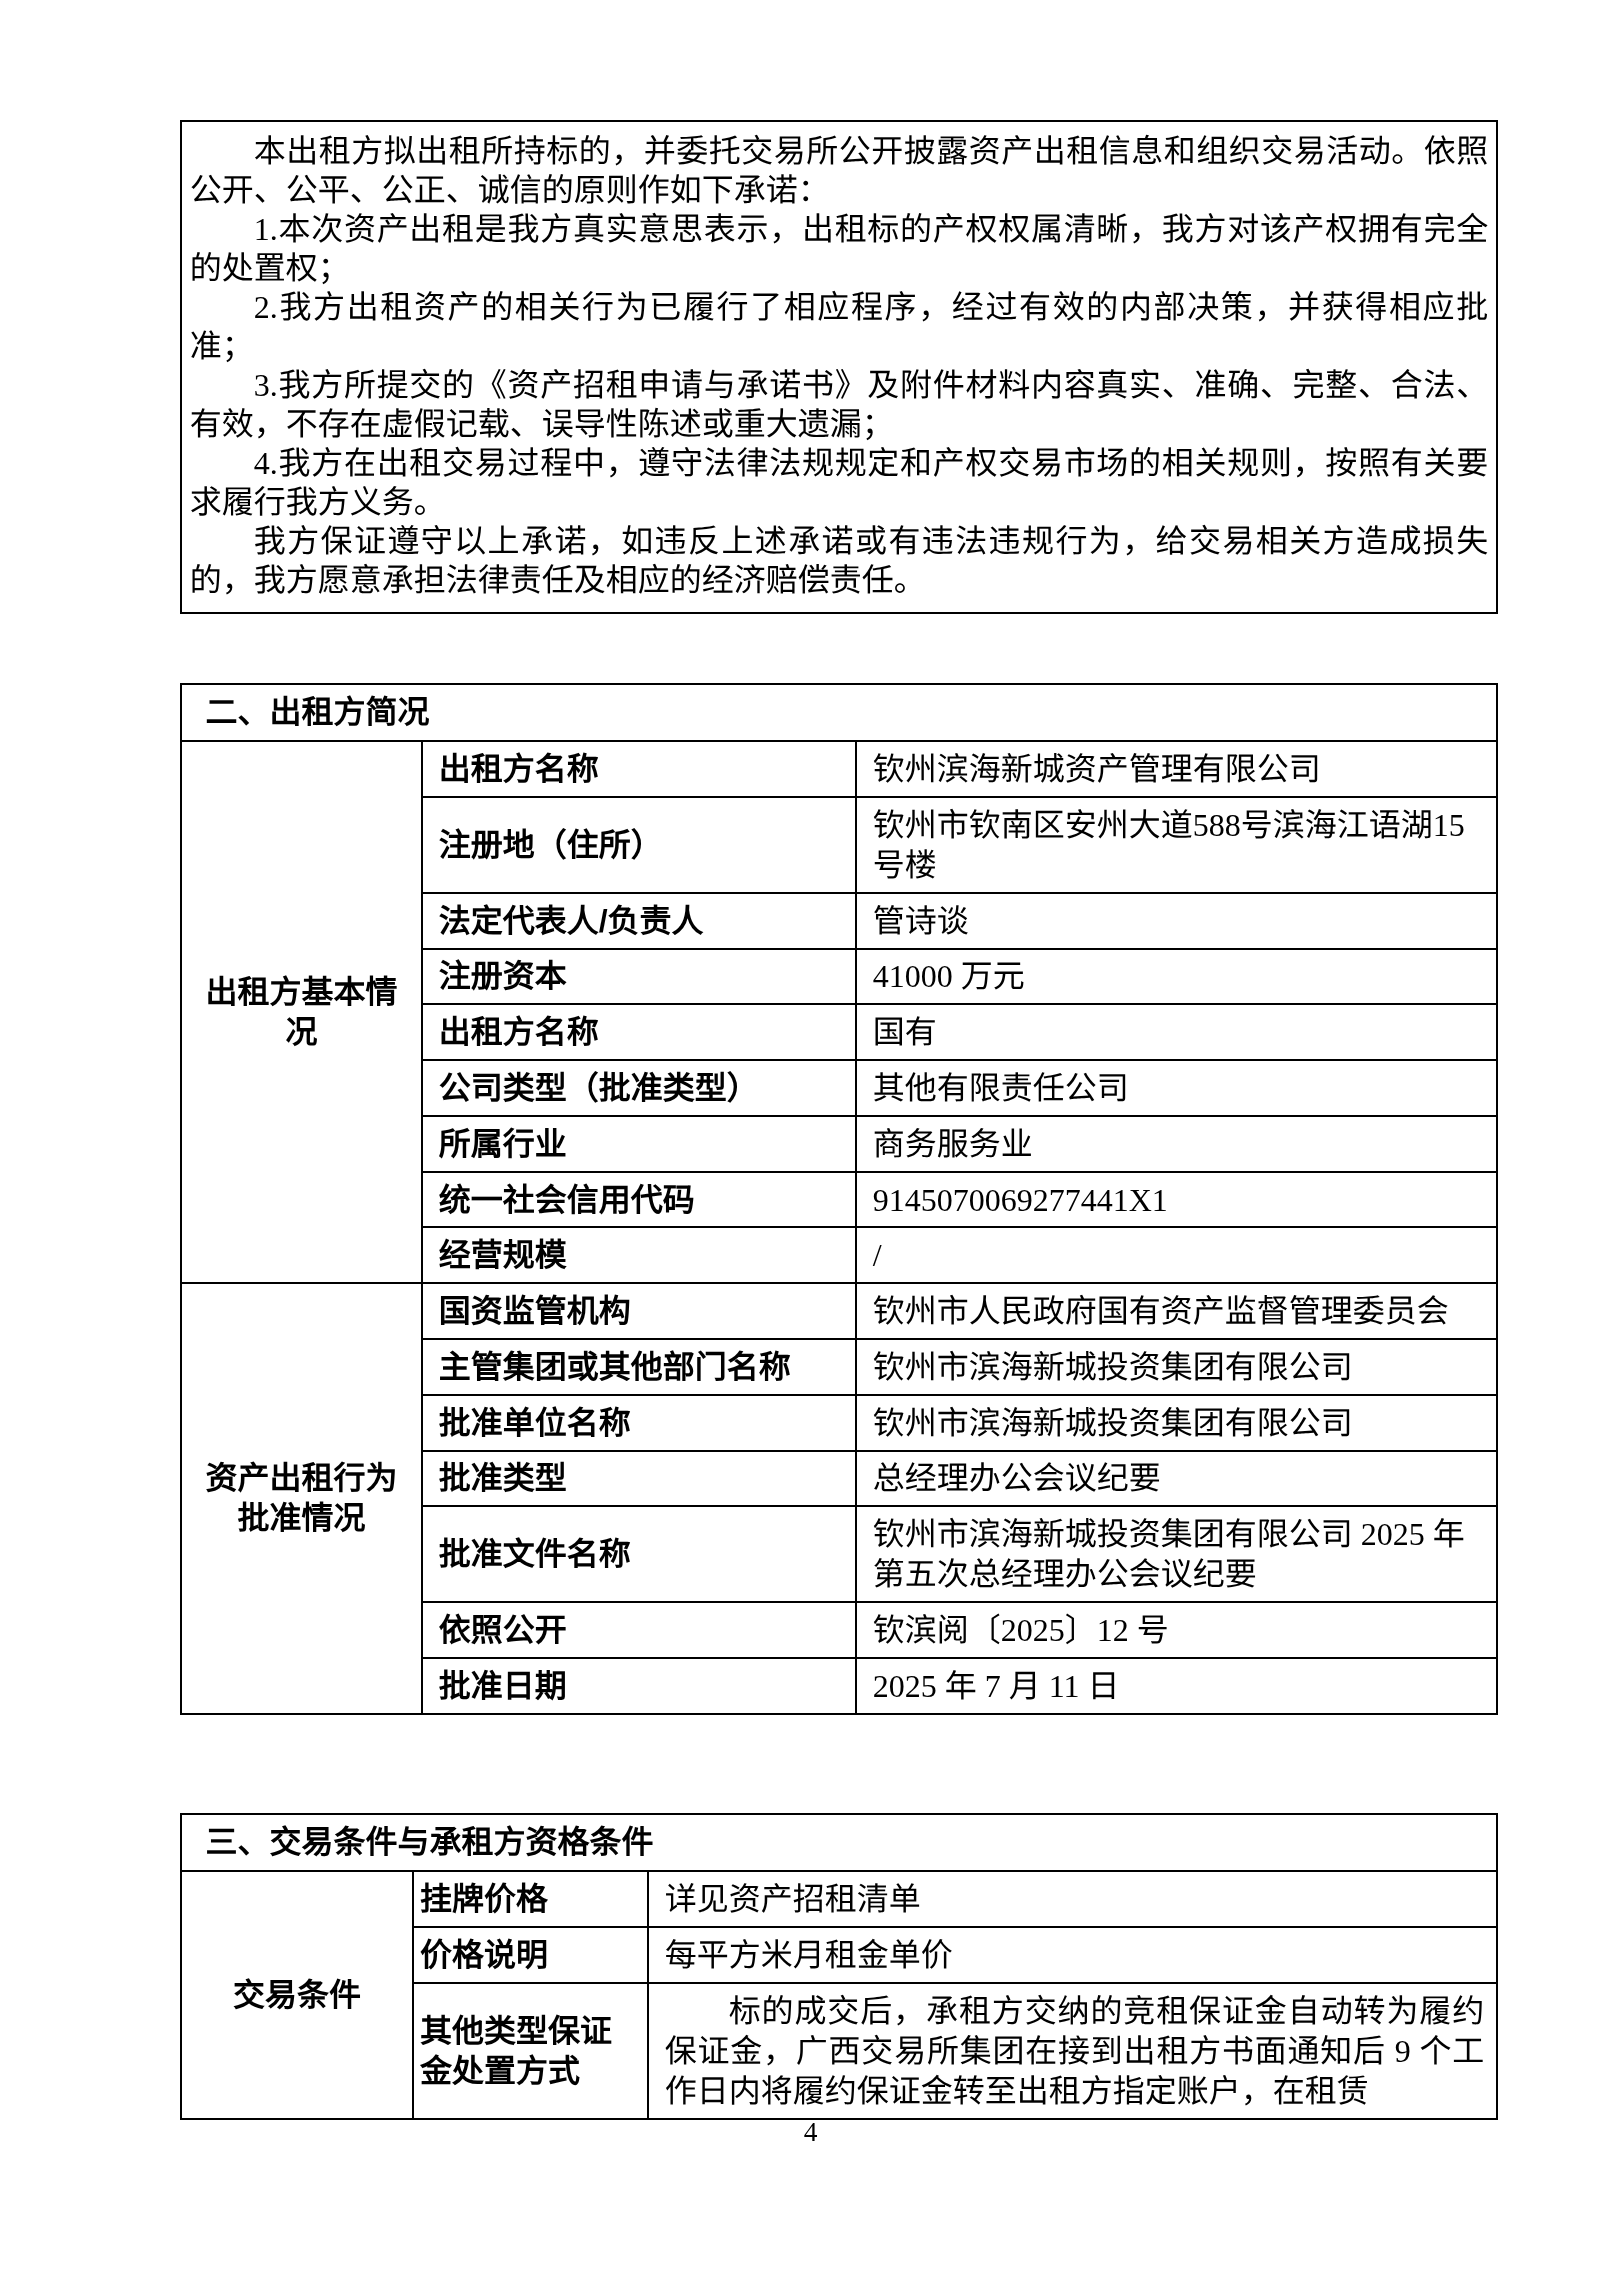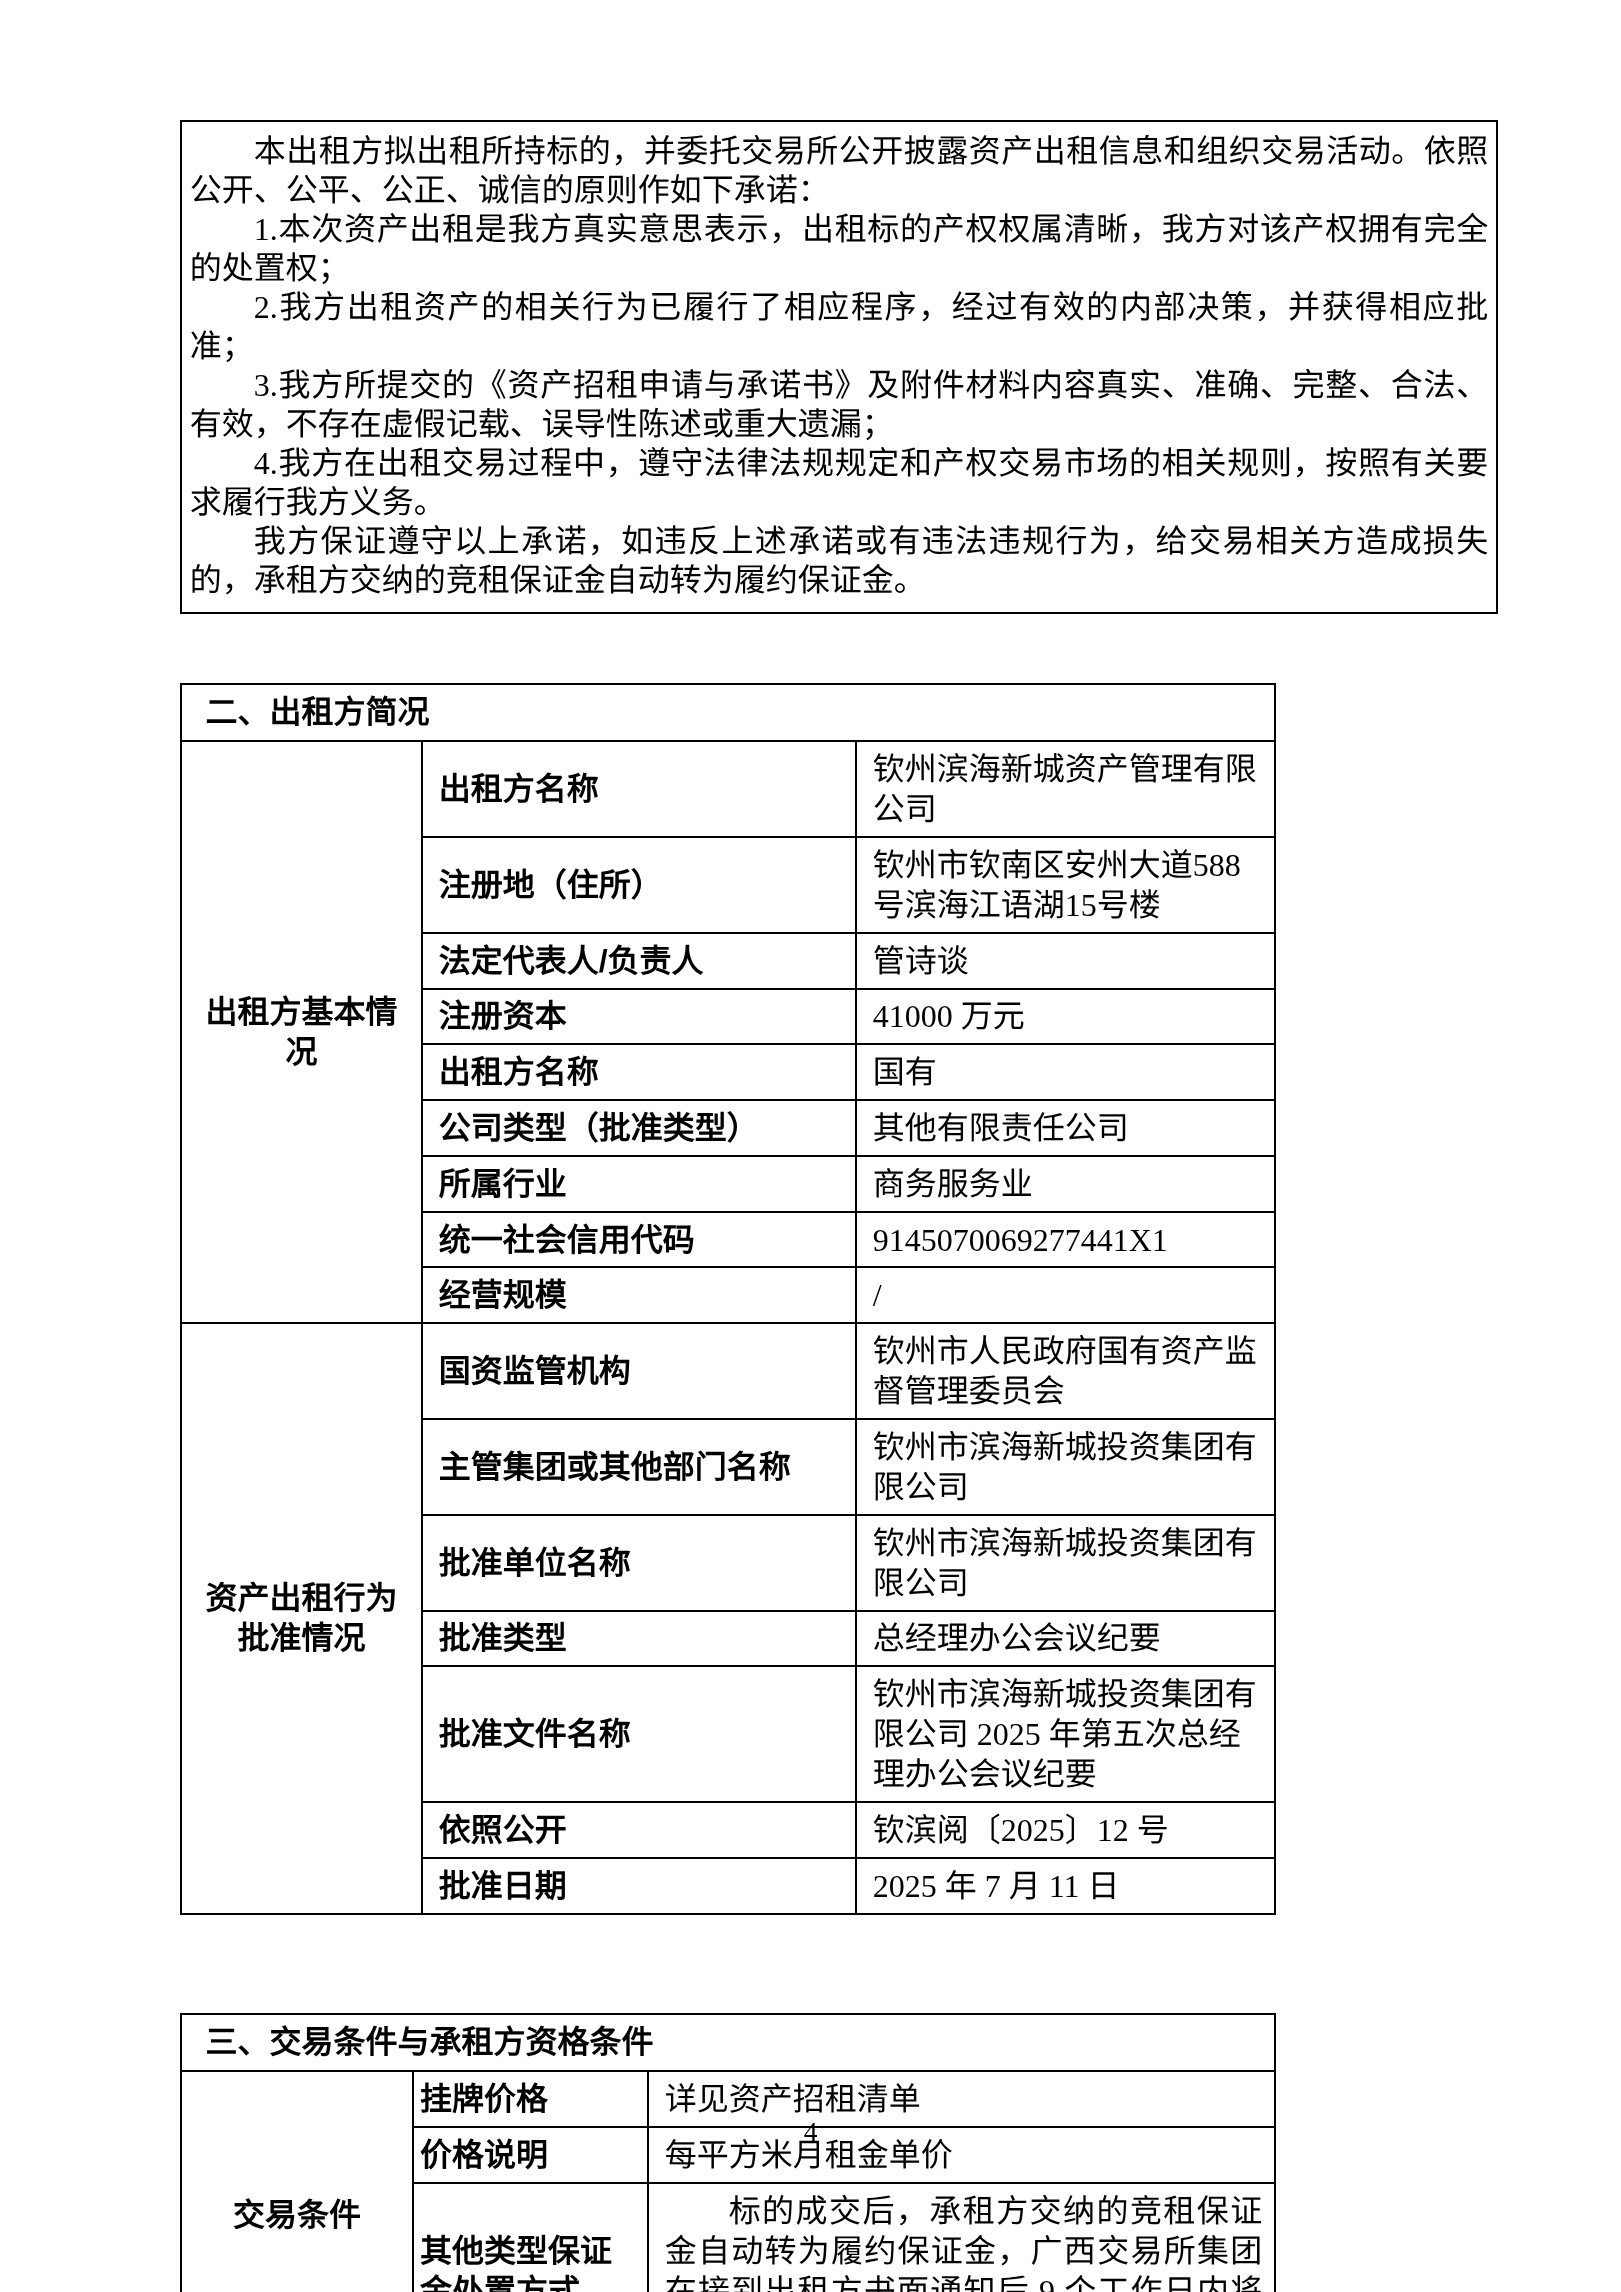--- a/index.html
+++ b/index.html
@@ -27,21 +27,21 @@
     text-indent:2em;
     line-height:39px;
     text-align:justify;
     text-justify:inter-character;
   }
   
   table.doc{
     border-collapse:collapse;
     table-layout:fixed;
     margin-left:180px;
-    width:1096px;
+    width:1318px;
     border:2.9px solid #000000;
     font-size:32px;
   }
   table.doc td{
     border:2px solid #000000;
     vertical-align:middle;
     line-height:40px;
     word-break:break-all;
   }
   td.section-title{
@@ -89,21 +89,21 @@
 <body>
 
 <div class="page">
 
   <div class="commitment-box">
     <p>本出租方拟出租所持标的，并委托交易所公开披露资产出租信息和组织交易活动。依照公开、公平、公正、诚信的原则作如下承诺：</p>
     <p>1.本次资产出租是我方真实意思表示，出租标的产权权属清晰，我方对该产权拥有完全的处置权；</p>
     <p>2.我方出租资产的相关行为已履行了相应程序，经过有效的内部决策，并获得相应批准；</p>
     <p>3.我方所提交的《资产招租申请与承诺书》及附件材料内容真实、准确、完整、合法、有效，不存在虚假记载、误导性陈述或重大遗漏；</p>
     <p>4.我方在出租交易过程中，遵守法律法规规定和产权交易市场的相关规则，按照有关要求履行我方义务。</p>
-    <p>我方保证遵守以上承诺，如违反上述承诺或有违法违规行为，给交易相关方造成损失的，承租方交纳的竞租保证金自动转为履约保证金。</p>
+    <p>我方保证遵守以上承诺，如违反上述承诺或有违法违规行为，给交易相关方造成损失的，我方愿意承担法律责任及相应的经济赔偿责任。</p>
   </div>
 
   <div class="gap-s"></div>
 
   <table class="doc t2">
     <colgroup>
         <col style="width:241px">
         <col style="width:434px">
         <col>
       </colgroup>

